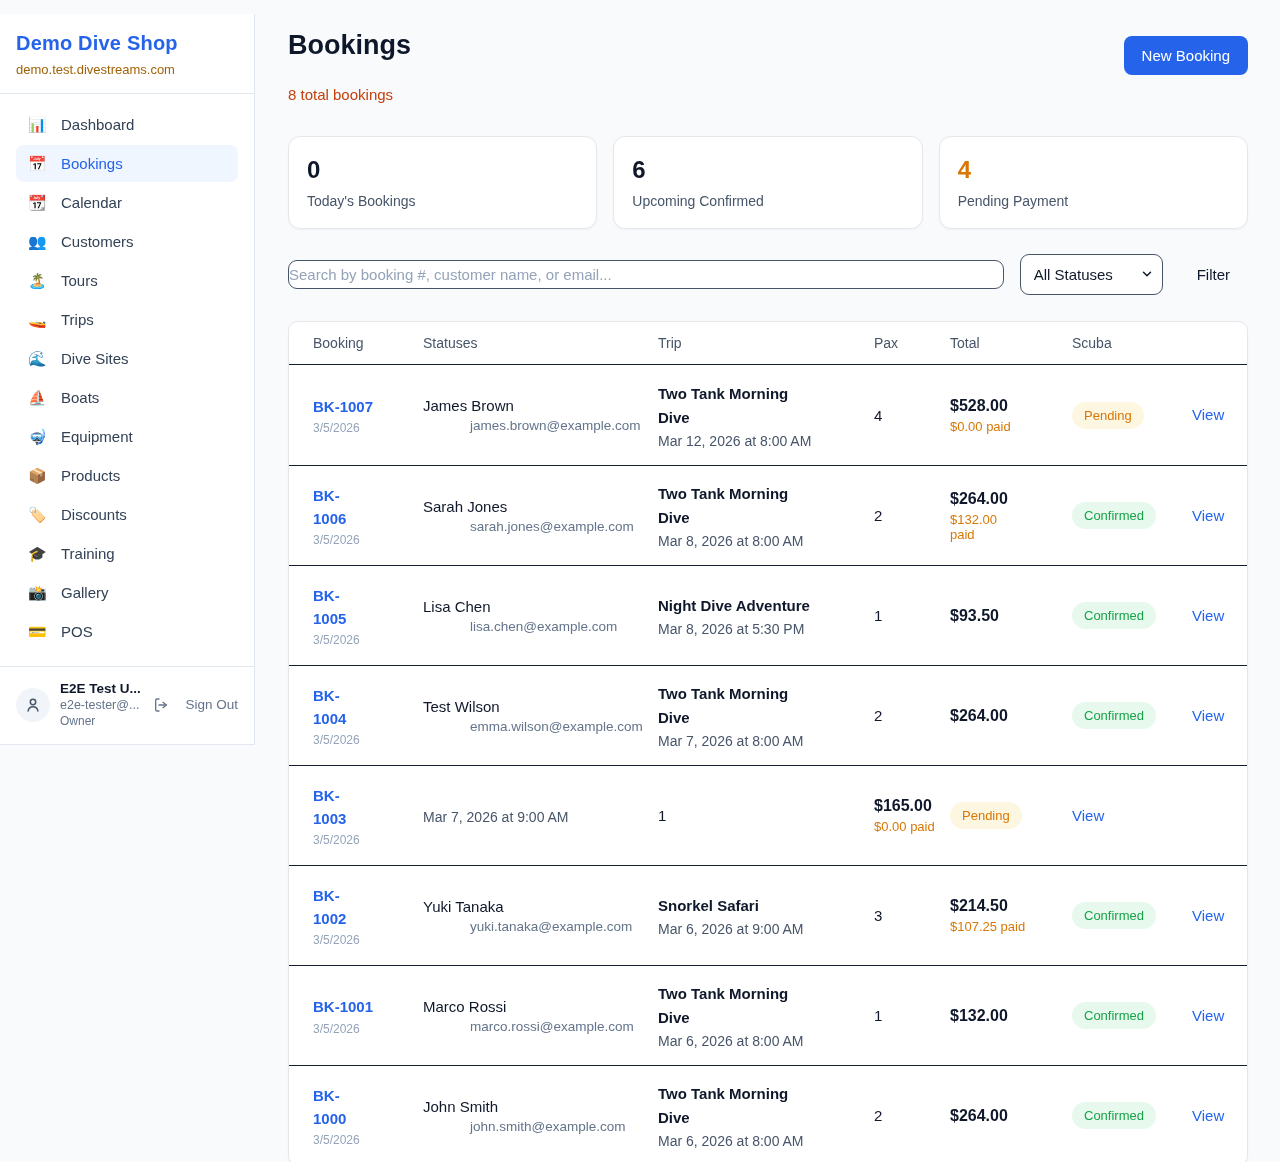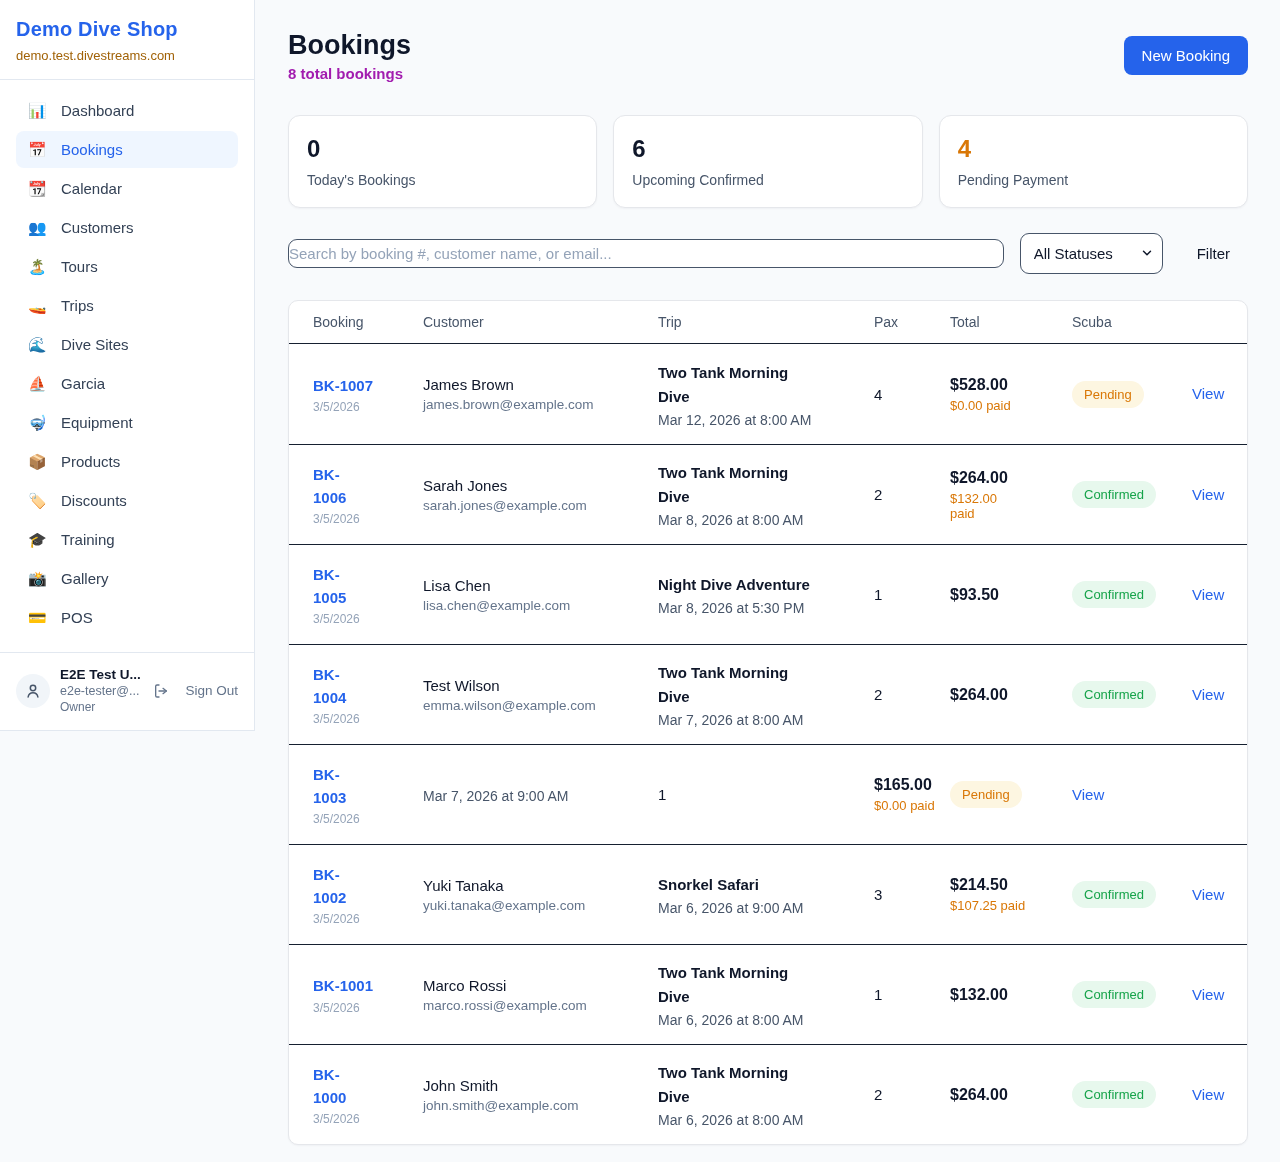--- a/index.html
+++ b/index.html
@@ -5,21 +5,21 @@
   * { margin:0; padding:0; box-sizing:border-box; }
   html,body { width:1280px; height:1162px; overflow:hidden; }
   body {
     font-family:"Liberation Sans", sans-serif;
     background:#f8fafc;
     color:#0f172a;
     position:relative;
   }
   
   .sidebar {
-    position:absolute; left:0; top:0; width:255px;
+    position:absolute; left:0; top:14px; width:255px;
     background:#ffffff; border-right:1px solid #e2e8f0;
     border-bottom:1px solid #e2e8f0;
     display:flex; flex-direction:column;
   }
   .logo-block { padding:18px 16px 16px; border-bottom:1px solid #e2e8f0; }
   .logo { font-size:20px; font-weight:700; color:#2563eb; letter-spacing:.2px; }
   .domain { font-size:13px; color:#a16207; margin-top:7px; }
   .nav { padding:10px 0 14px; }
   .nav-item {
     display:flex; align-items:center; gap:13px;
@@ -42,21 +42,21 @@
   .user-role { font-size:12px; color:#64748b; margin-top:2px; }
   .sign-out {
     margin-left:auto; display:flex; align-items:center; gap:16px;
     background:none; border:none; color:#64748b; font-size:13.5px;
     font-family:inherit; cursor:pointer; white-space:nowrap;
   }
   
   .main { margin-left:255px; padding:30px 32px 32px 33px; }
   .page-head { display:flex; align-items:flex-start; justify-content:space-between; }
   .page-title { font-size:27px; font-weight:700; color:#0f172a; }
-  .page-subtitle { font-size:15px; color:#a21caf; margin-top:4px;font-weight:bold; }
+  .page-subtitle { font-size:15px; color:#c2410c; margin-top:25px; }
   .btn-primary {
     background:#2563eb; color:#fff; border:none; border-radius:8px;
     padding:11px 18px; font-size:15px; font-weight:500; font-family:inherit;
     cursor:pointer; margin-top:6px;
   }
   
   .stats { display:grid; grid-template-columns:1fr 1fr 1fr; gap:16px; margin-top:33px; }
   .stat-card {
     background:#fff; border:1px solid #e5e7eb; border-radius:12px;
     padding:19px 18px; box-shadow:0 1px 2px rgba(15,23,42,.04);
@@ -94,21 +94,21 @@
     padding:0 24px; align-items:center;
   }
   .thead { height:43px; font-size:14px; font-weight:500; color:#475569;
            border-bottom:1px solid #162030; }
   .trow { min-height:100px; }
   .trow + .trow { border-top:1px solid #162030; }
   .bk-num { color:#2563eb; font-weight:600; font-size:15px; text-decoration:none;
             line-height:1.55; display:inline-block; cursor:pointer; }
   .bk-date { color:#94a3b8; font-size:12px; margin-top:3px; }
   .cust-name { font-size:15px; color:#0f172a; }
-  .cust-email { font-size:13.5px; color:#64748b; margin-top:4px; }
+  .cust-email { font-size:13.5px; color:#64748b; margin-top:4px;margin-left:47px; }
   .trip-name { font-size:15px; font-weight:600; color:#0f172a; max-width:158px; line-height:1.6; }
   .trip-date { font-size:14px; color:#475569; margin-top:3px; }
   .c-pax { font-size:15px; }
   .total-amount { font-size:16px; font-weight:700; }
   .paid-amount { font-size:13px; color:#d97706; margin-top:4px; }
   .paid-amount.narrow { max-width:60px; }
   .pill {
     display:inline-block; padding:6px 12px; border-radius:999px; font-size:13px;
   }
   .pill.pending { background:#fdf6e1; color:#d97706; }
@@ -156,21 +156,21 @@
     <span class="nav-label">Trips</span>
   </div>
 
   <div class="nav-item">
     <span class="nav-icon">🌊</span>
     <span class="nav-label">Dive Sites</span>
   </div>
 
   <div class="nav-item">
     <span class="nav-icon">⛵</span>
-    <span class="nav-label">Garcia</span>
+    <span class="nav-label">Boats</span>
   </div>
 
   <div class="nav-item">
     <span class="nav-icon">🤿</span>
     <span class="nav-label">Equipment</span>
   </div>
 
   <div class="nav-item">
     <span class="nav-icon">📦</span>
     <span class="nav-label">Products</span>
@@ -255,21 +255,21 @@
         <svg class="select-chevron" width="14" height="14" viewBox="0 0 24 24" fill="none" stroke="#0f172a" stroke-width="2.5" stroke-linecap="round" stroke-linejoin="round">
           <polyline points="6 9 12 15 18 9"></polyline>
         </svg>
       </div>
       <button class="filter-btn">Filter</button>
     </div>
 
     <div class="table-card">
       <div class="thead" id="thead">
           <div>Booking</div>
-          <div>Customer</div>
+          <div>Statuses</div>
           <div>Trip</div>
           <div>Pax</div>
           <div>Total</div>
           <div>Scuba</div>
           <div></div>
         </div>
       <div id="tbody">
   <div class="trow">
     <div class="cell c-booking">
       <a class="bk-num">BK-1007</a>

